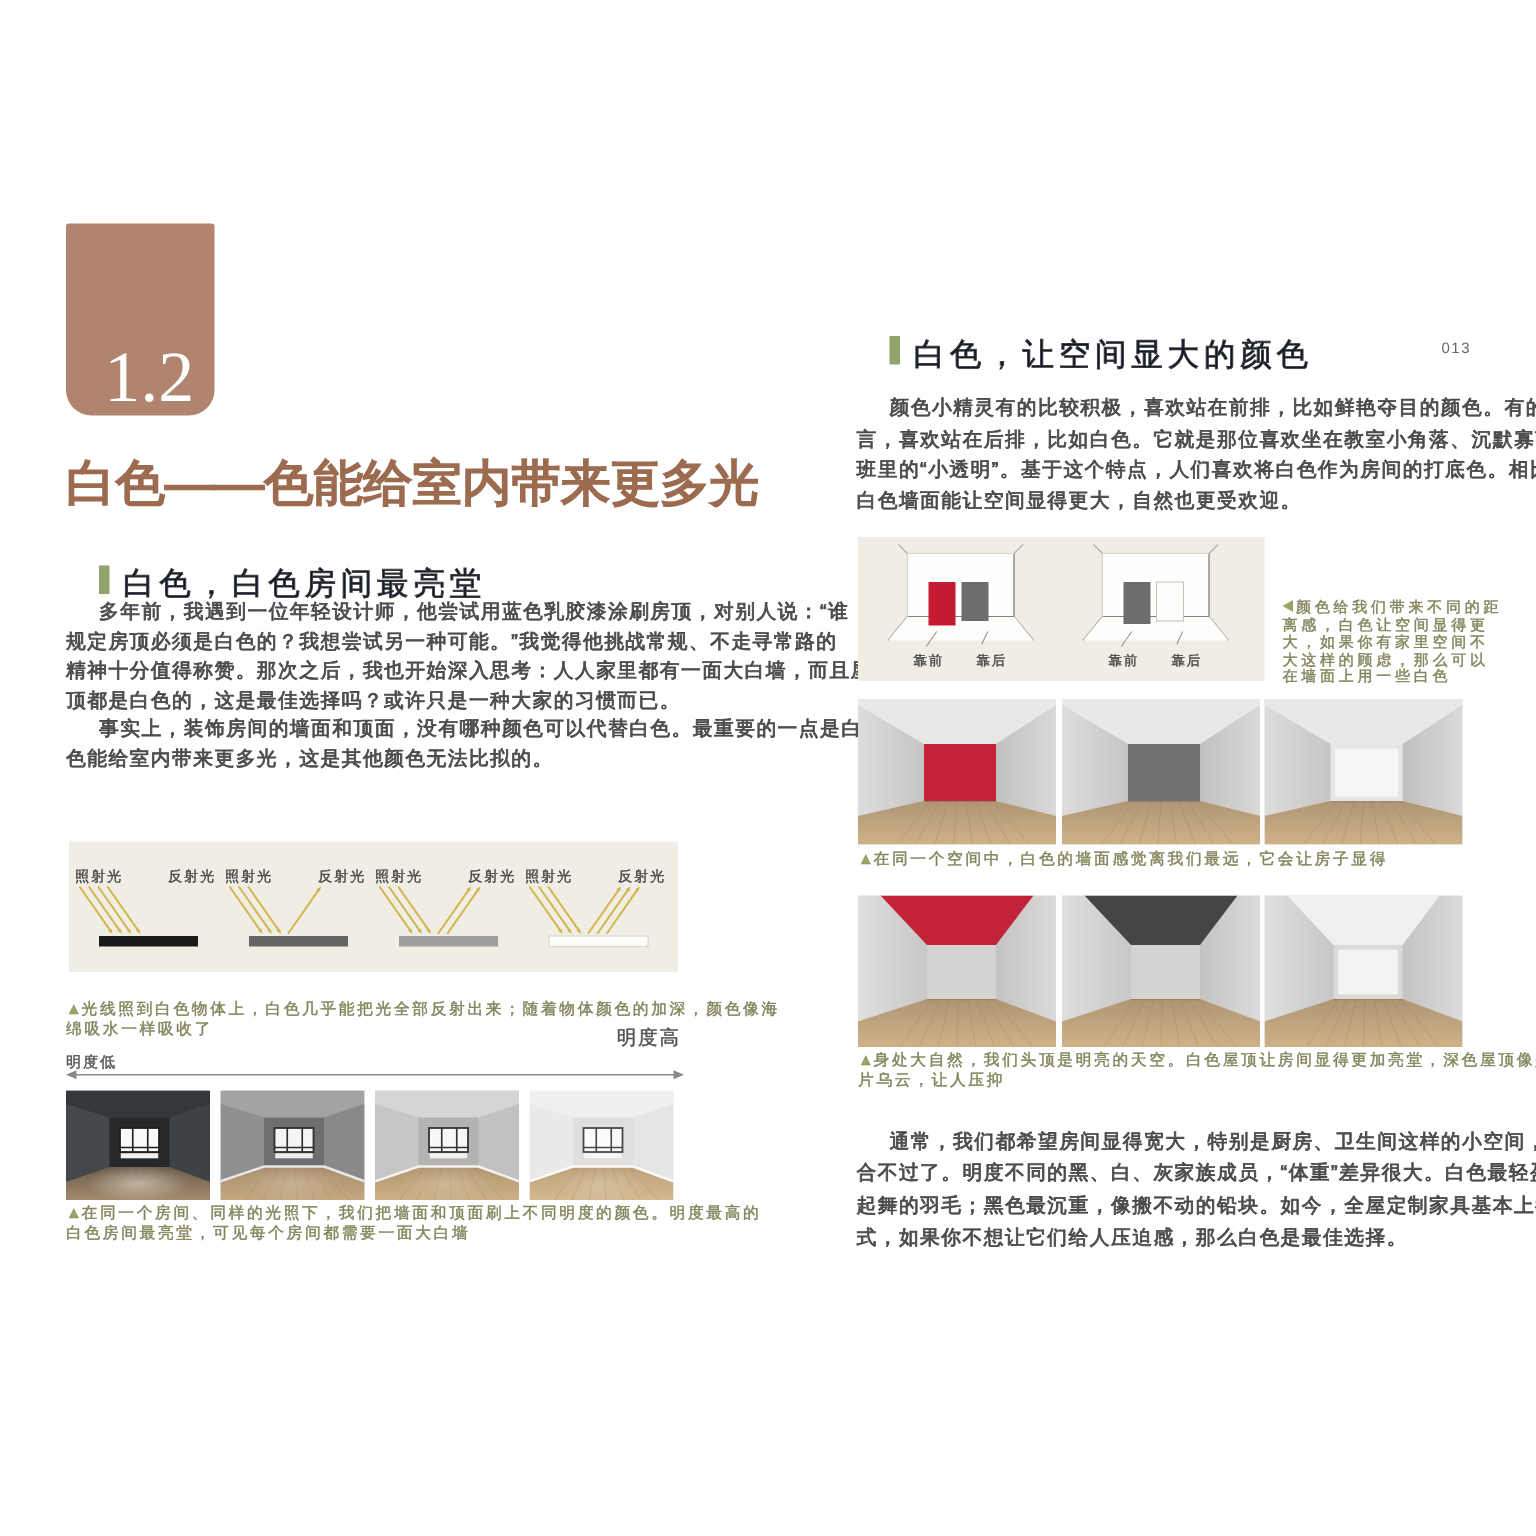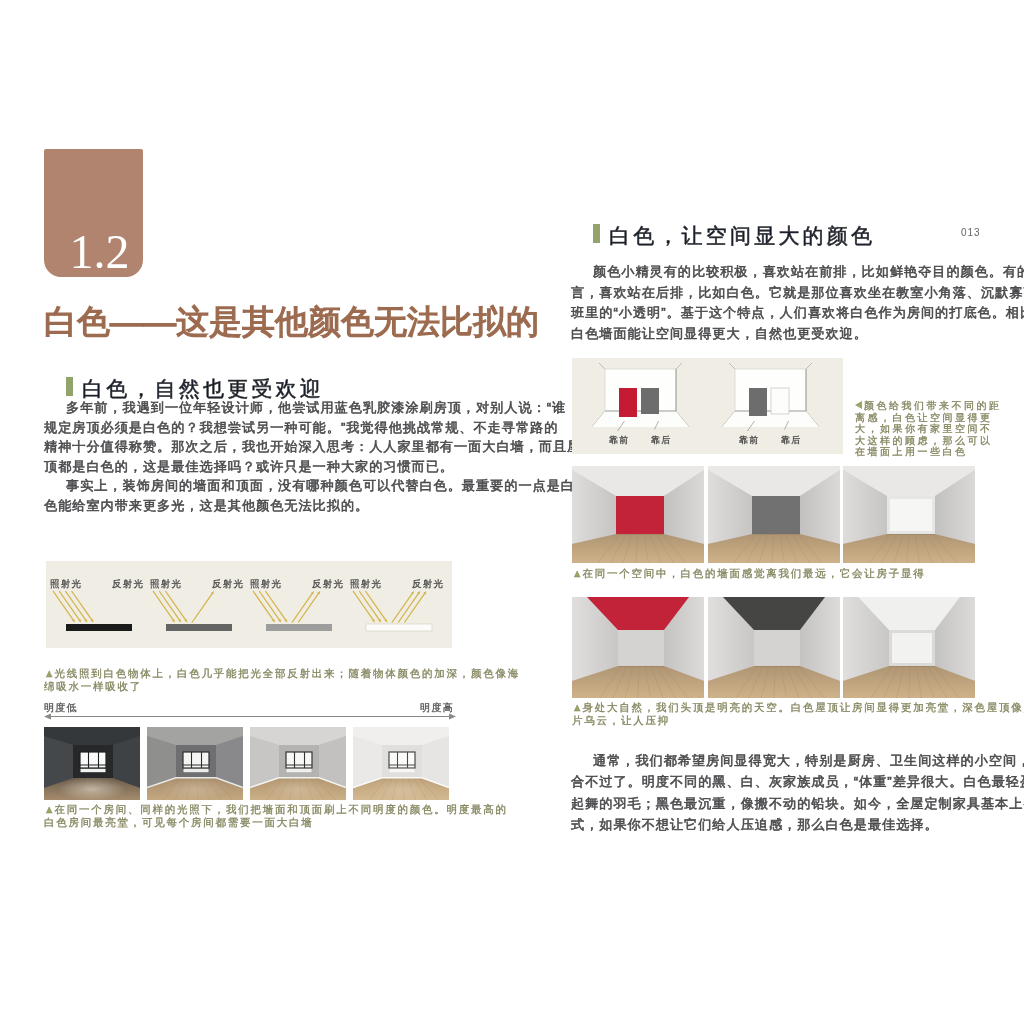--- a/index.html
+++ b/index.html
@@ -12,25 +12,25 @@
 .hdr{font-size:21px;font-weight:normal;letter-spacing:3.2px;color:#0f172a;-webkit-text-stroke:0.6px #3a3a3a;}
 .tofu{-webkit-text-stroke:0.55px #48494b;}
 </style>
 </head>
 <body>
 
 <div class="abs" style="left:44px;top:149px;width:99px;height:128px;background:#b0846e;border-radius:2px 2px 17px 17px;"></div>
 
 <div class="abs" style="left:50px;top:224px;width:99px;text-align:center;font-family:'Liberation Serif',serif;font-size:48px;color:#fff;">1.2</div>
 
-<div class="abs" style="left:44px;top:300px;font-size:33px;color:#9c6b50;letter-spacing:0px;white-space:nowrap;-webkit-text-stroke:1.4px #9c6b50;">白色——这是其他颜色无法比拟的</div>
+<div class="abs" style="left:44px;top:300px;font-size:33px;color:#9c6b50;letter-spacing:0px;white-space:nowrap;-webkit-text-stroke:1.4px #9c6b50;">白色——色能给室内带来更多光</div>
 
 <div class="abs" style="left:66px;top:377px;width:7px;height:19px;background:#92a36b;"></div>
 
-<div class="abs hdr" style="left:82px;top:375px;">白色，自然也更受欢迎</div>
+<div class="abs hdr" style="left:82px;top:375px;">白色，白色房间最亮堂</div>
 
 <div class="abs body-txt tofu" style="left:44px;top:398px;width:415px;">
 <span style="margin-left:22px;"></span>多年前，我遇到一位年轻设计师，他尝试用蓝色乳胶漆涂刷房顶，对别人说：“谁<br>
 规定房顶必须是白色的？我想尝试另一种可能。”我觉得他挑战常规、不走寻常路的<br>
 精神十分值得称赞。那次之后，我也开始深入思考：人人家里都有一面大白墙，而且屋<br>
 顶都是白色的，这是最佳选择吗？或许只是一种大家的习惯而已。<br>
 <span style="margin-left:22px;"></span>事实上，装饰房间的墙面和顶面，没有哪种颜色可以代替白色。最重要的一点是白<br>
 色能给室内带来更多光，这是其他颜色无法比拟的。
 </div>
 
@@ -88,21 +88,21 @@
 <line x1="358.4" y1="61.5" x2="379.1" y2="31.9" stroke="#d2b54c" stroke-width="1.3"></line>
 <polygon points="380.4,30.0 379.7,33.4 377.4,31.8" fill="#d2b54c"></polygon>
 </svg>
 
 <div class="abs cap" style="left:44px;top:668px;width:412px;">
 <span style="color:#9aa565;letter-spacing:0;">▲</span>光线照到白色物体上，白色几乎能把光全部反射出来；随着物体颜色的加深，颜色像海<br>绵吸水一样吸收了
 </div>
 
 <div class="abs" style="left:44px;top:701px;font-size:10px;letter-spacing:1.3px;color:#555;-webkit-text-stroke:0.3px #555;">明度低</div>
 
-<div class="abs" style="right:570px;top:701px;font-size:10px;letter-spacing:1.3px;color:#555;-webkit-text-stroke:0.3px #555;">明度高</div>
+<div class="abs" style="right:570px;top:683px;font-size:13px;letter-spacing:1.3px;color:#555;-webkit-text-stroke:0.3px #555;">明度高</div>
 
 <svg class="abs" style="left:44px;top:712px;" width="412" height="9" viewBox="0 0 412 9">
 <line x1="4" y1="4.5" x2="408" y2="4.5" stroke="#8a8a84" stroke-width="1"></line>
 <polygon points="0,4.5 7,1.5 7,7.5" fill="#8a8a84"></polygon>
 <polygon points="412,4.5 405,1.5 405,7.5" fill="#8a8a84"></polygon>
 </svg>
 
 <div id="rowL" class="abs" style="left:44px;top:727px;width:412px;height:73px;">
     <div style="position:absolute;left:0px;top:0;">
       <svg width="96" height="73" viewBox="0 0 96 73" style="display:block">

